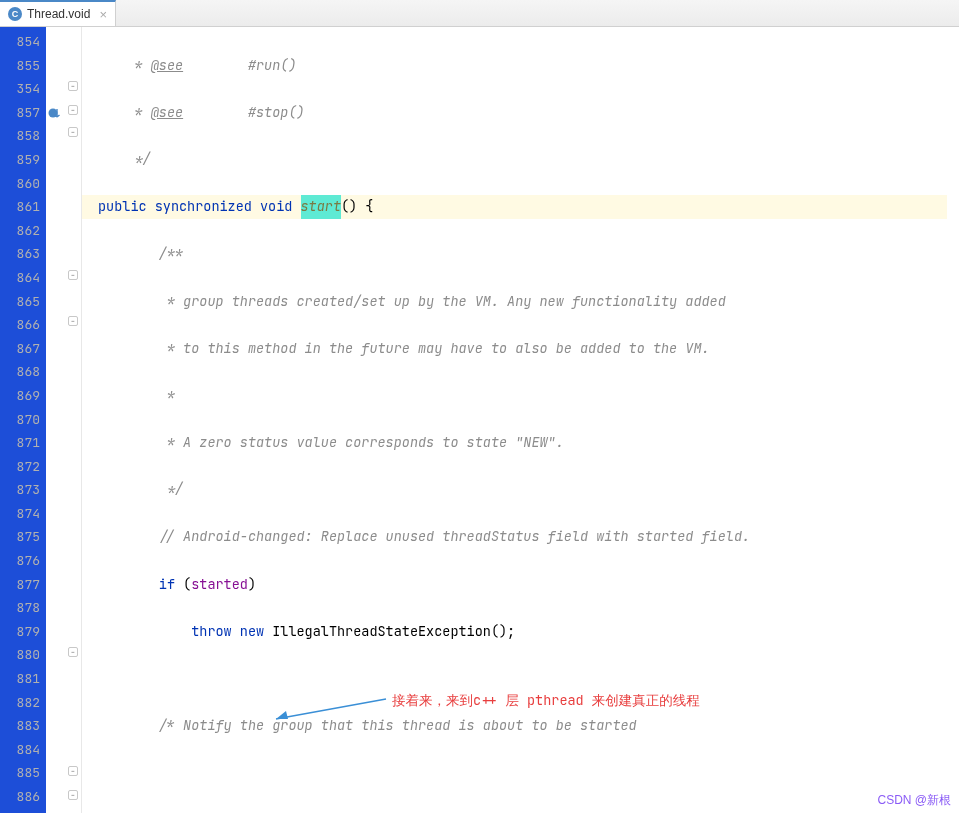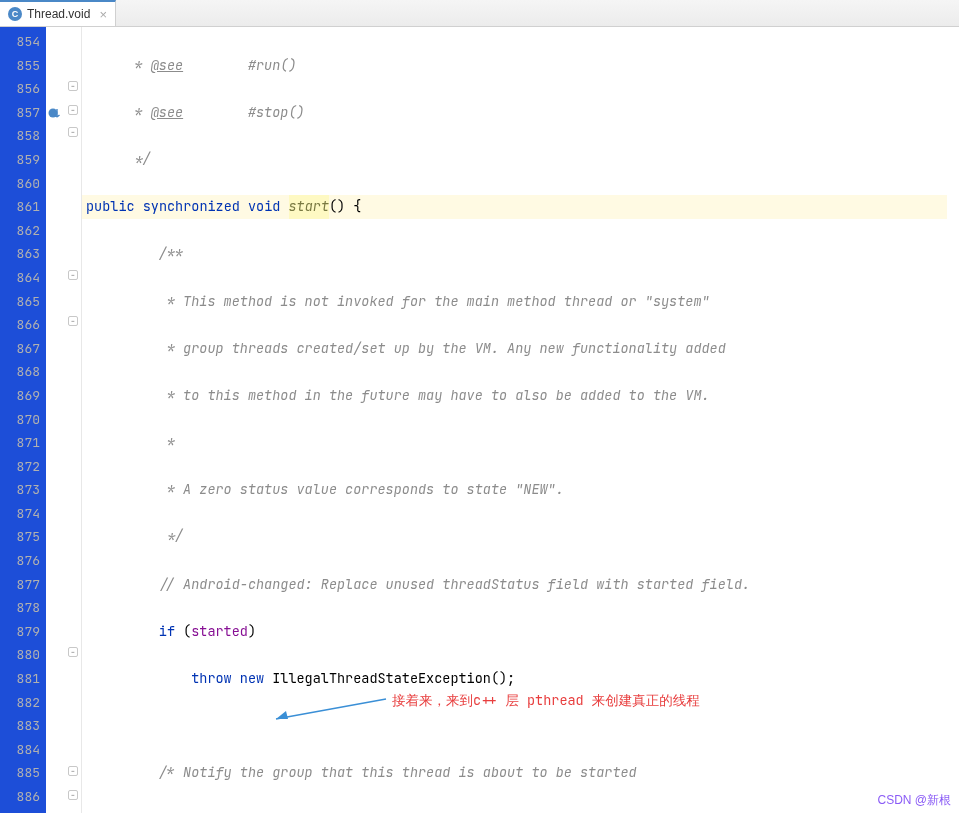--- a/index.html
+++ b/index.html
@@ -12,50 +12,50 @@
   
   .editor { position:relative; height:calc(100% - 27px); display:flex; }
   .gutter { width:46px; text-align:right; padding-right:6px; color:#b0b0b0; font-size:13px; line-height:23.6px; padding-top:3px; user-select:none; background:#1d4ed8; border-right:0; }
   .gutter .ln { height:23.6px; }
   .marks { width:36px; position:relative; border-right:1px solid #e8e8e8; }
   .bp { position:absolute; left:2px; width:14px; height:14px; }
   .bp svg { width:14px; height:14px; }
   .fold { position:absolute; right:3px; width:10px; height:10px; border:1px solid #c8c8c8; background:#fff; color:#888; font-size:9px; line-height:8px; text-align:center; border-radius:2px; }
   .code { flex:1; font-size:13.5px; line-height:23.6px; padding:3px 0 0 12px; white-space:pre; position:relative; overflow:hidden; }
   .line { height:23.6px; display:flex; align-items:center; }
-  .hl-line { background:#fffae3; margin-left:-12px; padding-left:4px; width:100%; }
+  .hl-line { background:#fffae3; margin-left:-12px; padding-left:16px; width:100%; }
   
   .c-kw { color:#0033b3; } 
   .c-mth { color:#7a7a43; font-style:italic; } 
   .c-fld { color:#871094; } 
   .c-cls { color:#000; }
   .c-cmt { color:#8c8c8c; font-style:italic; }
   .c-link { text-decoration:underline; }
-  .c-hl { background:#fef9c3; }
+  .c-hl { background:#5eead4; }
   .c-pun { color:#000; }
   .annot { color:#e83e3e; font-style:normal; position:absolute;text-align:right; }
   .arrow { position:absolute; }
   .watermark { position:absolute; right:8px; bottom:4px; color:#8b5cf6; font-size:12px; font-family:sans-serif; }
 </style>
 </head>
 <body>
 
 <div class="tabs">
   <div class="tab">
     <span class="ico">C</span>
     <span>Thread.void</span>
     <span class="close">×</span>
   </div>
 </div>
 
 <div class="editor">
   <div class="gutter" id="gutter">
       <div class="ln">854</div>
       <div class="ln">855</div>
-      <div class="ln">856</div>
+      <div class="ln">354</div>
       <div class="ln">857</div>
       <div class="ln">858</div>
       <div class="ln">859</div>
       <div class="ln">860</div>
       <div class="ln">861</div>
       <div class="ln">862</div>
       <div class="ln">863</div>
       <div class="ln">864</div>
       <div class="ln">865</div>
       <div class="ln">866</div>
@@ -95,21 +95,20 @@
     <span class="fold" style="top:620px;">−</span>
     <span class="fold" style="top:739px;">−</span>
     <span class="fold" style="top:763px;">−</span>
   </div>
   <div class="code">
 <div class="line"><span class="c-cmt">     * </span><span class="c-cmt c-link">@see</span><span class="c-cmt">        </span><span class="c-cmt">#run()</span></div>
 <div class="line"><span class="c-cmt">     * </span><span class="c-cmt c-link">@see</span><span class="c-cmt">        </span><span class="c-cmt">#stop()</span></div>
 <div class="line"><span class="c-cmt">     */</span></div>
 <div class="line hl-line"><span class="c-kw">public synchronized void </span><span class="c-mth c-hl">start</span><span class="c-pun">() {</span></div>
 <div class="line"><span class="c-cmt">        /**</span></div>
-<div class="line"><span class="c-cmt">         * This method is not invoked for the main method thread or "system"</span></div>
 <div class="line"><span class="c-cmt">         * group threads created/set up by the VM. Any new functionality added</span></div>
 <div class="line"><span class="c-cmt">         * to this method in the future may have to also be added to the VM.</span></div>
 <div class="line"><span class="c-cmt">         *</span></div>
 <div class="line"><span class="c-cmt">         * A zero status value corresponds to state "NEW".</span></div>
 <div class="line"><span class="c-cmt">         */</span></div>
 <div class="line"><span class="c-cmt">        // Android-changed: Replace unused threadStatus field with started field.</span></div>
 <div class="line"><span>        </span><span class="c-kw">if</span><span> (</span><span class="c-fld">started</span><span>)</span></div>
 <div class="line"><span>            </span><span class="c-kw">throw new </span><span class="c-cls">IllegalThreadStateException</span><span>();</span></div>
 <div class="line"></div>
 <div class="line"><span class="c-cmt">        /* Notify the group that this thread is about to be started</span></div>

